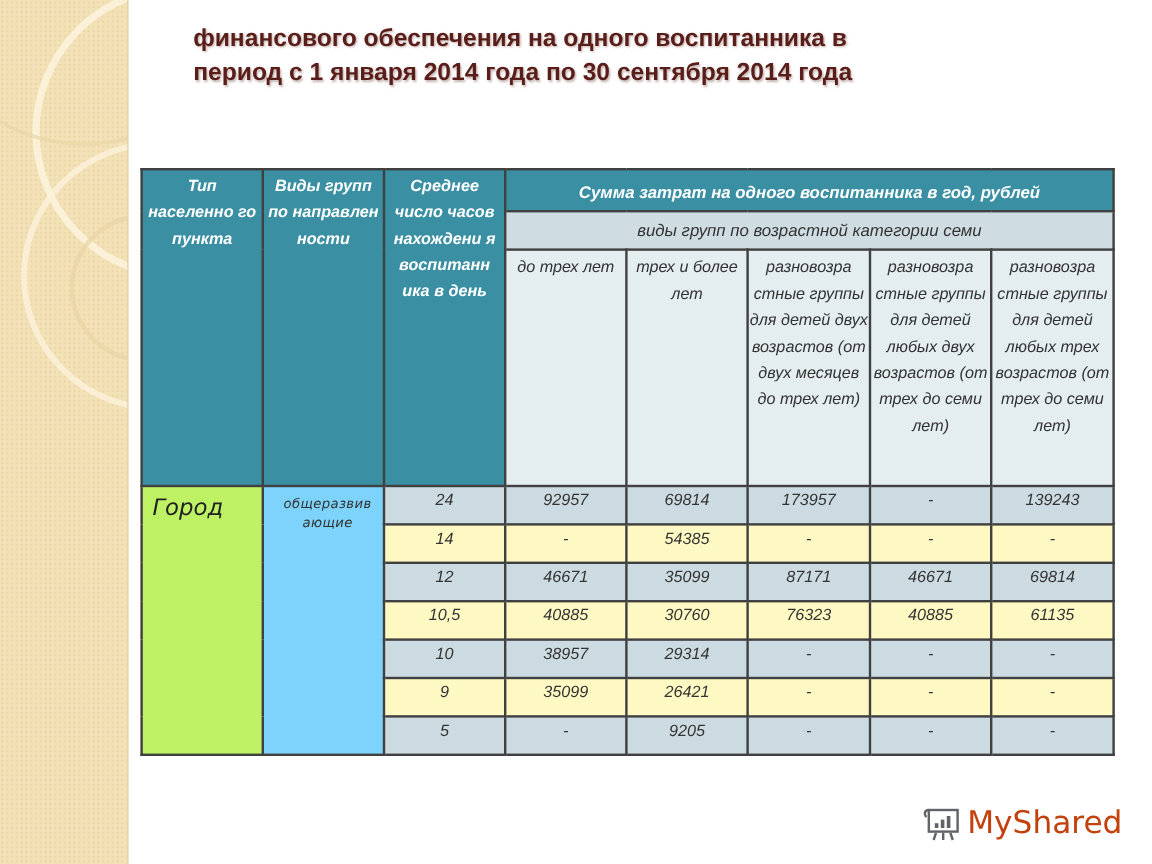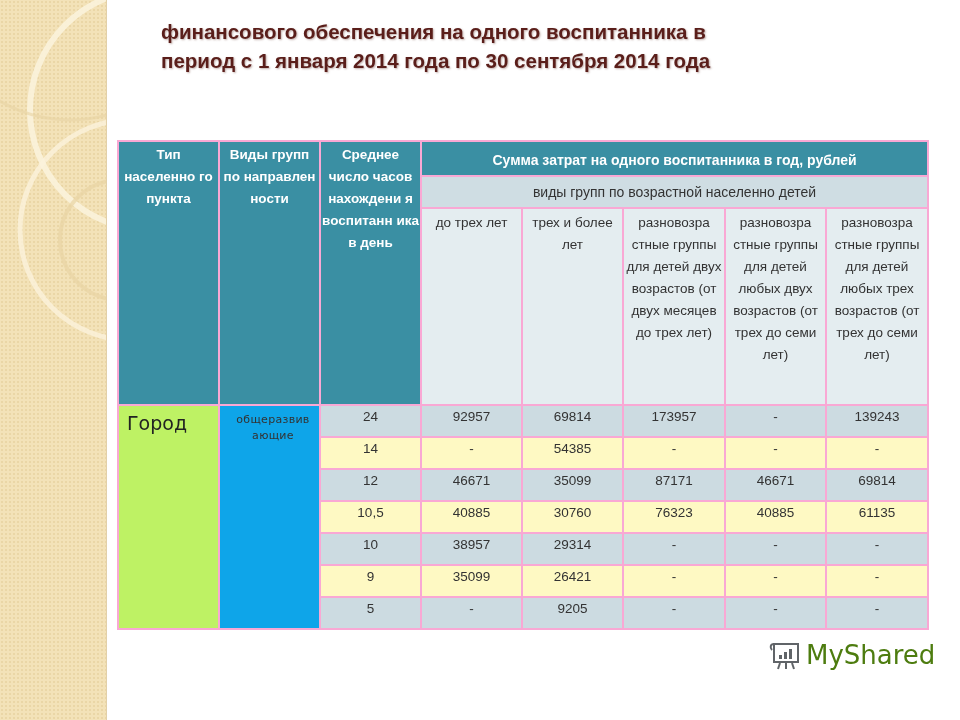--- a/index.html
+++ b/index.html
@@ -22,39 +22,39 @@
       color: #5a1e1a; font-weight: bold; font-size: 20.5px; line-height: 28.5px;
       text-shadow: 1px 1px 2px rgba(120,80,70,0.45);
     }
     .title div { white-space: nowrap; }
     table.norm {
       position: absolute; left: 117px; top: 140px;
       border-collapse: collapse; table-layout: fixed;
       width: 810px;
     }
     table.norm td {
-      border: 2px solid #f9a8d4; padding: 0; vertical-align: top; text-align: center;
-      font-size: 14px; color: #222;
+      border: 2px solid #404040; padding: 0; vertical-align: top; text-align: center;
+      font-size: 14px; color: #222; font-style: italic;
     }
     .hd {
       background: #3a8fa3; color: #ffffff !important; font-weight: bold;
       font-size: 13.5px !important; line-height: 22px; padding-top: 2px !important;
     }
     .hd-sum { height: 31px; vertical-align: middle !important; font-size: 14px !important; }
     .sub-age { background: #cfdde3; height: 30px; font-size: 14px !important; color: #333 !important; vertical-align: middle !important; }
     .agecol { background: #e4edf0; line-height: 22px; font-size: 13.5px !important; color: #333 !important; padding-top: 3px !important; height: 192px; margin-top: 44px; }
     .cell-city { background: #bef264; text-align: left !important; font-size: 19px !important; padding: 6px 0 0 8px !important; font-family: "DejaVu Sans", sans-serif; color: #222 !important; }
-    .cell-kind { background: #0ea5e9; text-align: right; font-size: 11px !important; padding: 6px 0 0 7px !important; line-height: 16px; color: #333 !important; font-family: "DejaVu Sans", sans-serif; letter-spacing: 0.3px; }
+    .cell-kind { background: #7dd3fc; text-align: right; font-size: 11px !important; padding: 6px 0 0 7px !important; line-height: 16px; color: #333 !important; font-family: "DejaVu Sans", sans-serif; letter-spacing: 0.3px; }
     tr.row td.v { height: 30px; line-height: 22px; font-size: 13.5px; color: #333; vertical-align: top; }
     tr.row.dark td.v { background: #ccdbe1; text-align: center; }
     tr.row.light td.v { background: #fef9c3; }
     .watermark {
-      position: absolute; left: 768px; top: 637px; height: 36px;
+      position: absolute; left: 768px; top: 668px; height: 36px;
       display: flex; align-items: center; gap: 4px;
-      color: #4d7c0f; font-size: 26px; font-family: "DejaVu Sans", sans-serif;
+      color: #c2410c; font-size: 26px; font-family: "DejaVu Sans", sans-serif;
     }
   </style>
 </head>
 <body>
 
 <div class="side-strip">
   <svg width="160" height="720" viewBox="0 0 160 720">
     <circle cx="150" cy="110" r="120" fill="none" stroke="#fbf3dc" stroke-width="6" opacity="0.9"></circle>
     <circle cx="130" cy="230" r="110" fill="none" stroke="#fbf3dc" stroke-width="5" opacity="0.8"></circle>
     <circle cx="120" cy="240" r="60" fill="none" stroke="#e8d4a4" stroke-width="4" opacity="0.7"></circle>
@@ -79,21 +79,21 @@
       <col style="width:102px">
   </colgroup>
   <tbody>
       <tr>
     <td class="hd" rowspan="3">Тип населенно го пункта</td>
     <td class="hd" rowspan="3">Виды групп по направлен ности</td>
     <td class="hd" rowspan="3">Среднее число часов нахождени я воспитанн ика в день</td>
     <td class="hd hd-sum" colspan="5">Сумма затрат на одного воспитанника в год, рублей</td>
   </tr>
   <tr>
-    <td class="sub-age" colspan="5">виды групп по возрастной населенно детей</td>
+    <td class="sub-age" colspan="5">виды групп по возрастной категории семи</td>
   </tr>
   <tr>
     <td class="agecol">до трех лет</td>
     <td class="agecol">трех и более лет</td>
     <td class="agecol">разновозра стные группы для детей двух возрастов (от двух месяцев до трех лет)</td>
     <td class="agecol">разновозра стные группы для детей любых двух возрастов (от трех до семи лет)</td>
     <td class="agecol">разновозра стные группы для детей любых трех возрастов (от трех до семи лет)</td>
   </tr>
 
   <tr class="row dark">

